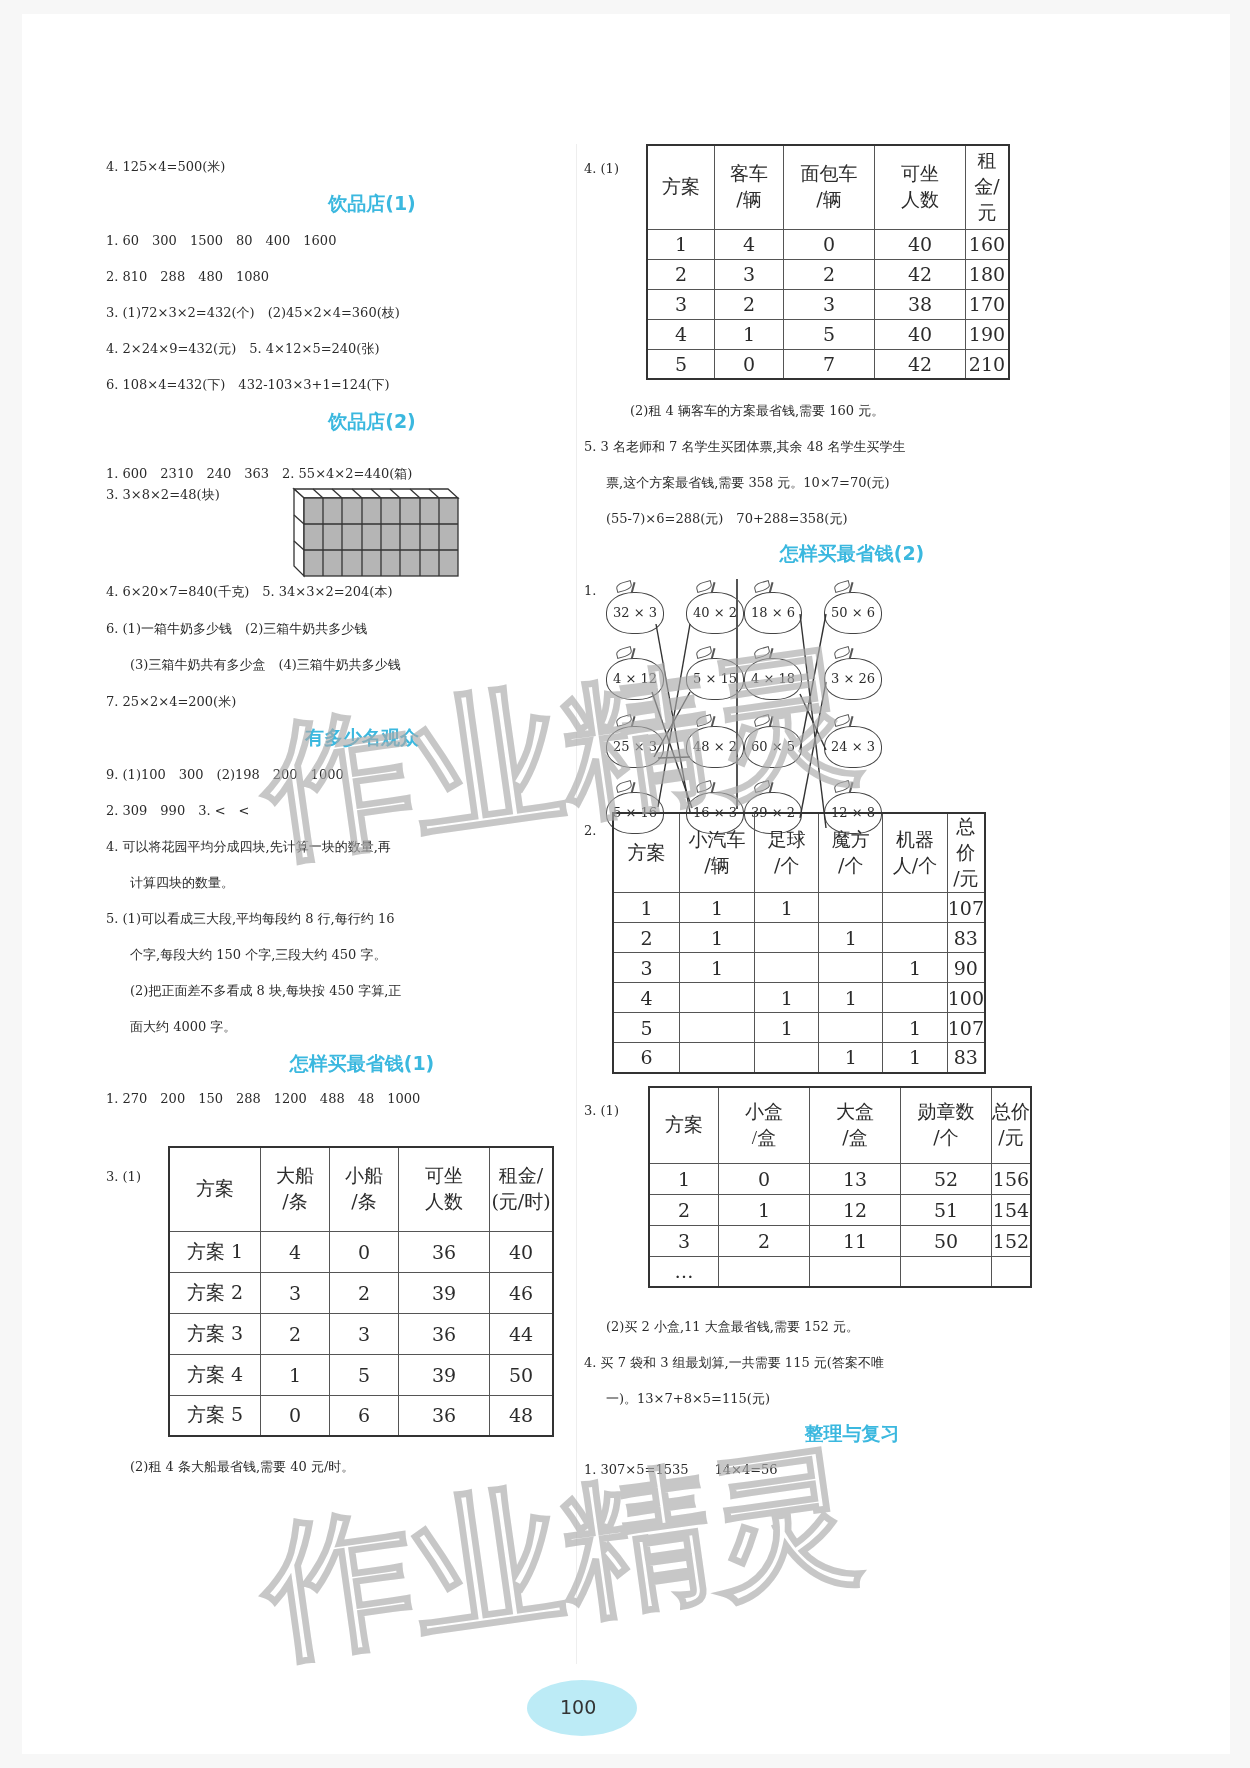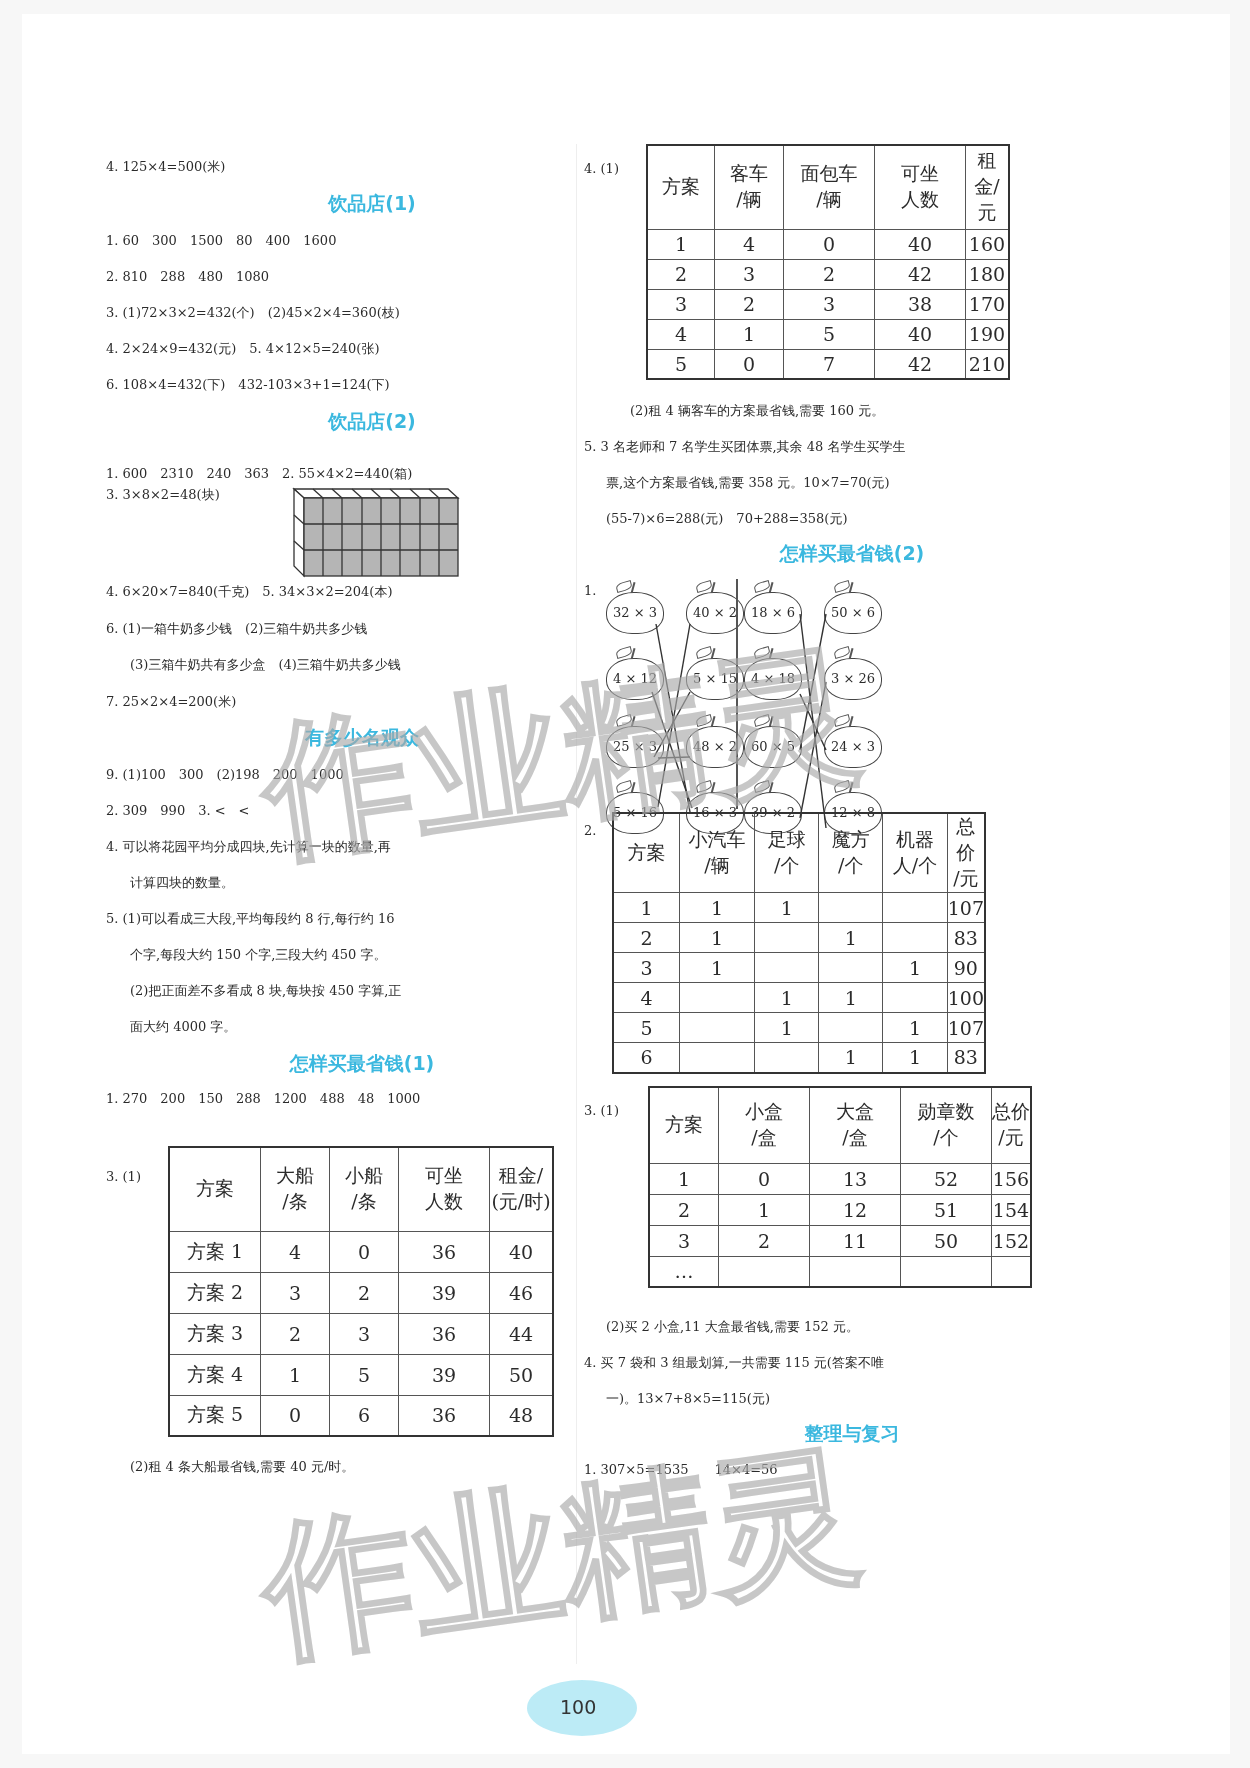--- a/index.html
+++ b/index.html
@@ -356,21 +356,21 @@
           <td>83</td>
         </tr>
   </tbody>
     </table>
 
   <div class="line" style="left:562px;top:1084px;">3. (1)</div>
   <table class="t" style="left:626px;top:1072px;width:384px;">
     <tbody>
         <tr style="height:76px;">
       <td style="width:68px;"><span>方案</span></td>
-      <td style="width:90px;"><span>小盒</span><br><span>/盒</span></td>
+      <td style="width:90px;font-family:Liberation Serif, serif;"><span>小盒</span><br><span>/盒</span></td>
       <td style="width:90px;"><span>大盒</span><br><span>/盒</span></td>
       <td style="width:90px;"><span>勋章数</span><br><span>/个</span></td>
       <td><span>总价</span><br><span>/元</span></td>
     </tr>
     <tr style="height:31px;">
           <td>1</td>
           <td>0</td>
           <td>13</td>
           <td>52</td>
           <td>156</td>

